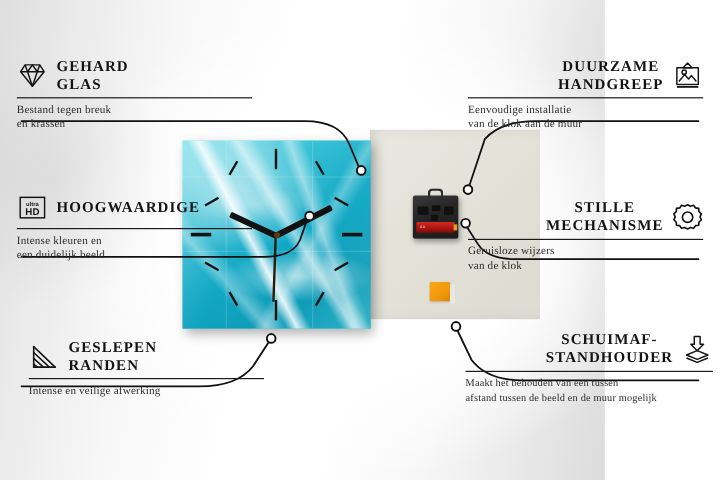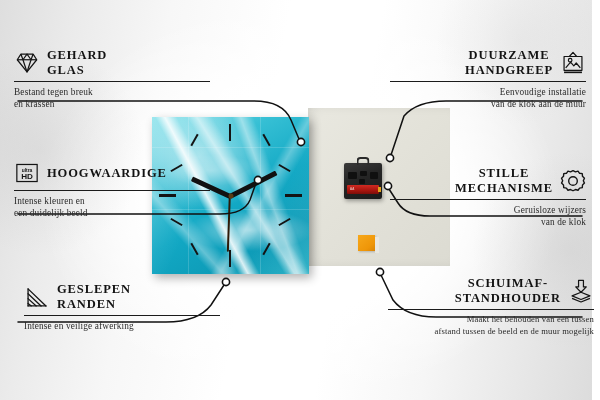--- a/index.html
+++ b/index.html
@@ -3,21 +3,21 @@
 <meta charset="utf-8">
 <style>
   * { box-sizing: border-box; margin: 0; padding: 0; }
   html, body {
     width: 600px; height: 400px;
     font-family: "Liberation Serif", serif;
     overflow: hidden;
   }
   #stage {
     position: relative;
-    width: 592px; height: 400px;
+    width: 504px; height: 400px;
     background:
       radial-gradient(ellipse 260px 200px at 300px 200px, #ffffff 0%, #ffffff 55%, rgba(255,255,255,0) 100%),
       linear-gradient(100deg, #dedede 0%, #ebebeb 12%, #f7f7f7 26%, #ffffff 44%, #ffffff 58%, #f6f6f6 74%, #e8e8e8 88%, #dcdcdc 100%);
   }
   #bgsoft {
     position: absolute; inset: 0;
     background:
       radial-gradient(circle 150px at 40px 150px, rgba(190,190,190,.30), rgba(190,190,190,0) 70%),
       radial-gradient(circle 140px at 570px 250px, rgba(190,190,190,.30), rgba(190,190,190,0) 70%),
       radial-gradient(circle 120px at 520px 40px, rgba(200,200,200,.22), rgba(200,200,200,0) 70%);
@@ -109,21 +109,21 @@
     font-family: "Liberation Serif", serif;
     font-weight: bold; font-size: 12.5px; letter-spacing: .9px;
     color: #131313; line-height: 1.16; text-transform: uppercase;
   }
   .callout.right .ttl { text-align: center; }
   .rule { height: 1px; background: #1b1b1b; margin: 4px 0 4px 0; }
   .sub {
     font-family: "Liberation Serif", serif;
     font-size: 9.3px; color: #2b2b2b; line-height: 1.34; letter-spacing: .15px;
   }
-  .callout.right .sub { text-align: right; }
+  .callout.right .sub { }
   .ico { width: 26px; height: 26px; flex: 0 0 26px; display: block; }
 
   #c-gehard   { left: 14px;  top: 48px;  }
   #c-hd       { left: 14px;  top: 160px; }
   #c-randen   { left: 24px;  top: 282px; }
   #c-handgreep{ left: 390px; top: 48px;  }
   #c-mechanisme{left: 390px; top: 166px; }
   #c-houder   { left: 390px; top: 276px; }
 
   #c-houder { width: 206px; left: 388px; }

